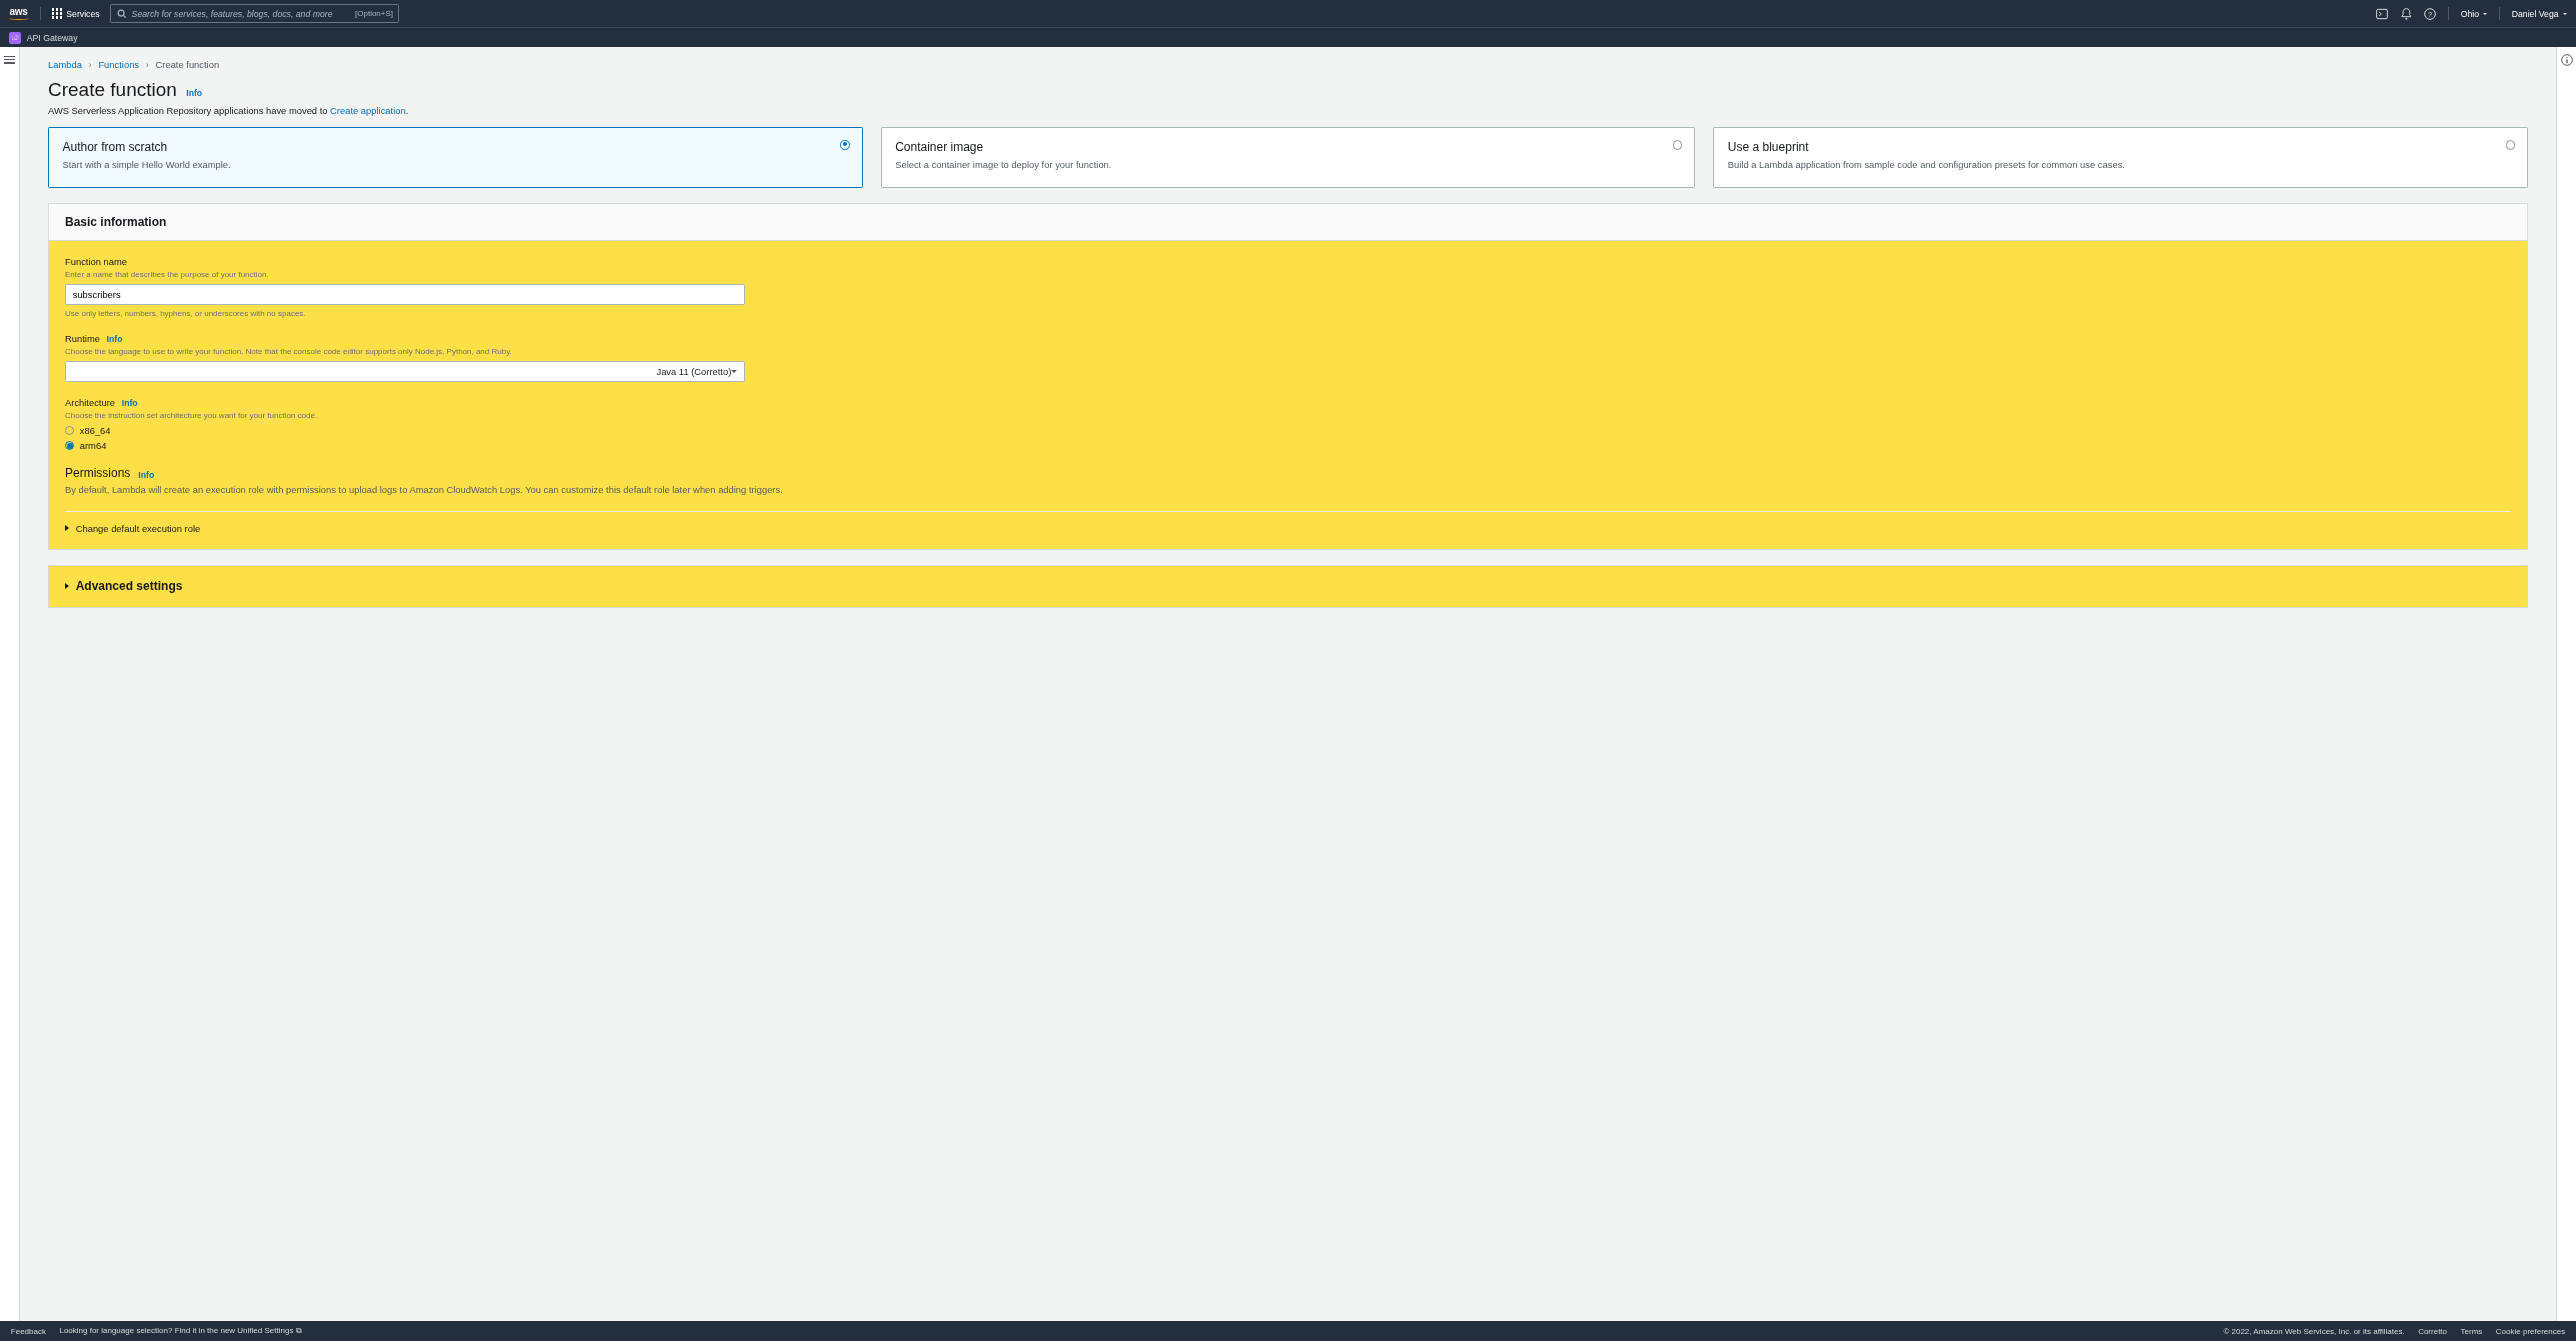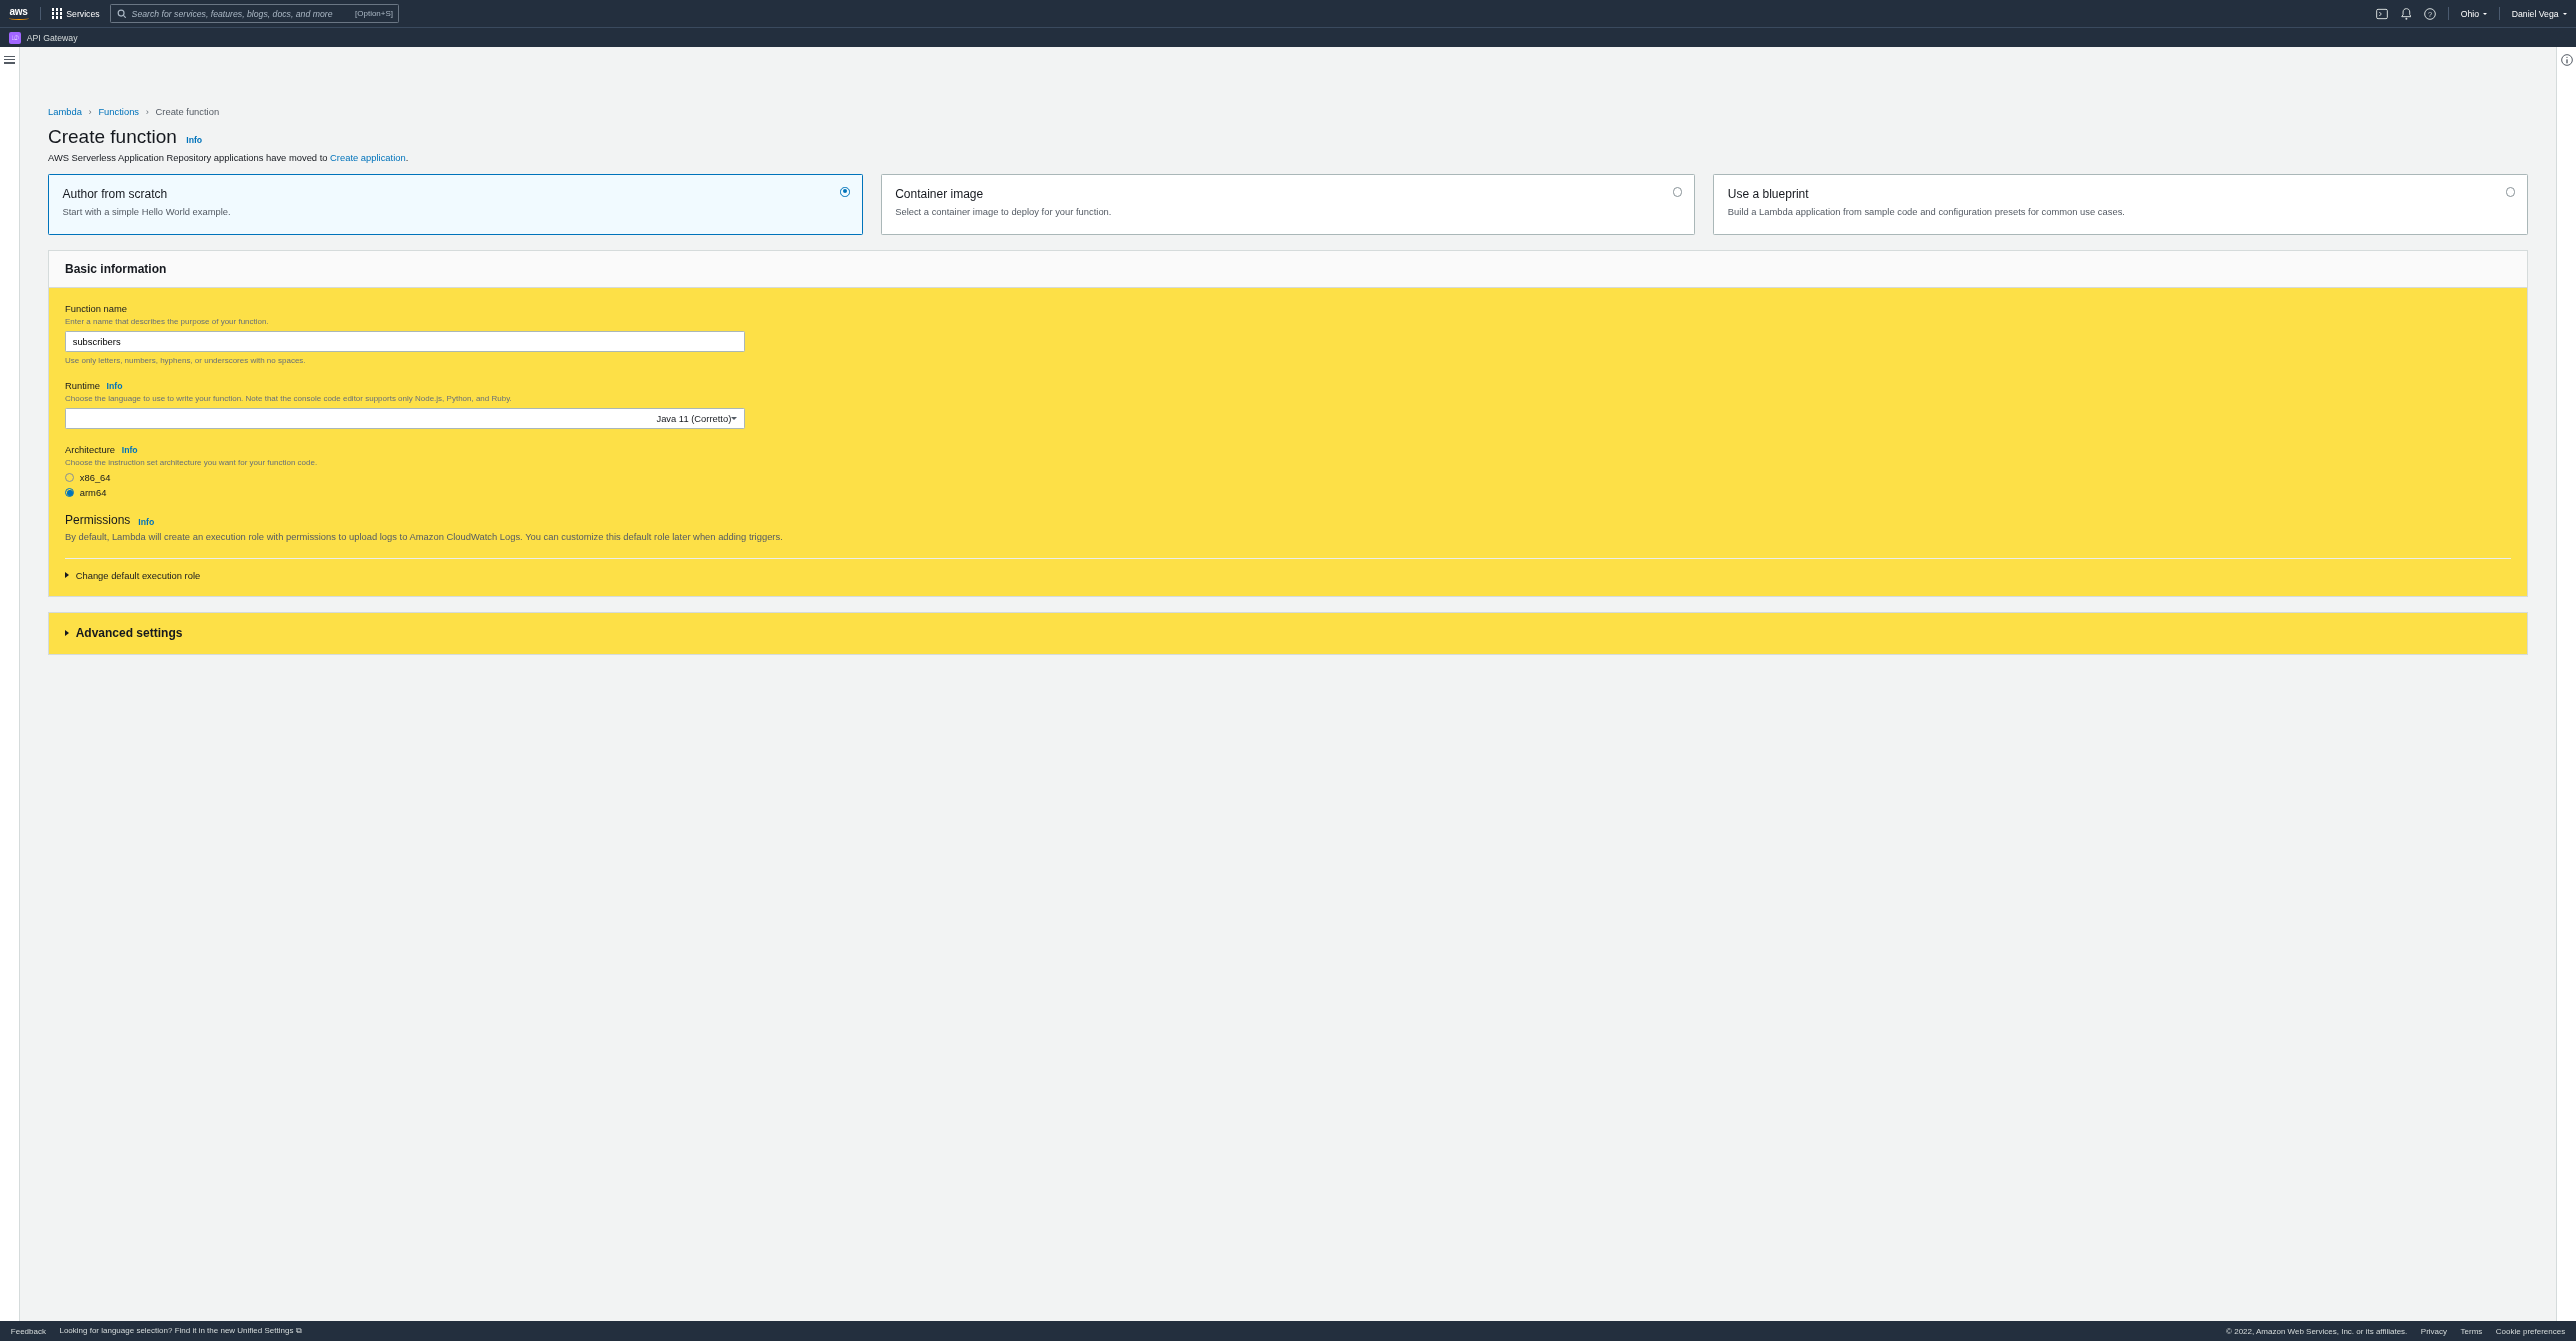--- a/index.html
+++ b/index.html
@@ -27,21 +27,21 @@
 .secondbar { background: #232f3e; border-top: 0.7px solid #3a4a5e; height: 20px; display: flex; align-items: center; padding: 0 9.4px; }
 .service-chip { display: flex; align-items: center; gap: 5.4px; cursor: pointer; font-size: 8.7px; color: #d5dbdb; }
 .service-chip .chip-icon { width: 12px; height: 12px; background: #a166ff; border-radius: 2px; display: flex; align-items: center; justify-content: center; font-size: 6.7px; color: #fff; }
 
 
 .main-wrap { display: flex; min-height: calc(100vh - 47px - 20px); }
 .left-rail { width: 20px; background: #fff; border-right: 0.7px solid #d5dbdb; padding-top: 6.7px; display: flex; justify-content: center; }
 .hamburger { cursor: pointer; }
 .hamburger div { width: 10.8px; height: 1.3px; background: #545b64; margin: 2px 0; }
 .right-rail { width: 20px; background: #fff; border-left: 0.7px solid #d5dbdb; padding-top: 6.7px; display: flex; justify-content: center; }
-.content { flex: 1; padding: 12px 28px 27px; margin-top: 47px; }
+.content { flex: 1; padding: 12px 28px 27px; }
 
 
 .breadcrumb { display: flex; align-items: center; gap: 6.7px; font-size: 9.4px; margin-bottom: 9.4px; }
 .breadcrumb .chev { color: #687078; }
 .breadcrumb .current { color: #545b64; }
 
 
 .page-header { display: flex; align-items: baseline; gap: 9.4px; }
 .page-header h1 { font-size: 19px; font-weight: 400; }
 .info-link { color: #0073bb; font-size: 8.7px; font-weight: 600; }
@@ -296,18 +296,18 @@
   </div>
 </div>
 
 <div class="footer">
   <a>Feedback</a>
   <span>
     <span>Looking for language selection? Find it in the new </span><a><span>Unified Settings</span><span class="ext-icon">⧉</span></a>
   </span>
   <div class="right">
     <span>© 2022, Amazon Web Services, Inc. or its affiliates.</span>
-    <a>Privacy</a>
+    <a>Corretto</a>
     <a>Terms</a>
     <a>Cookie preferences</a>
   </div>
 </div>
 
 
 </body></html>

